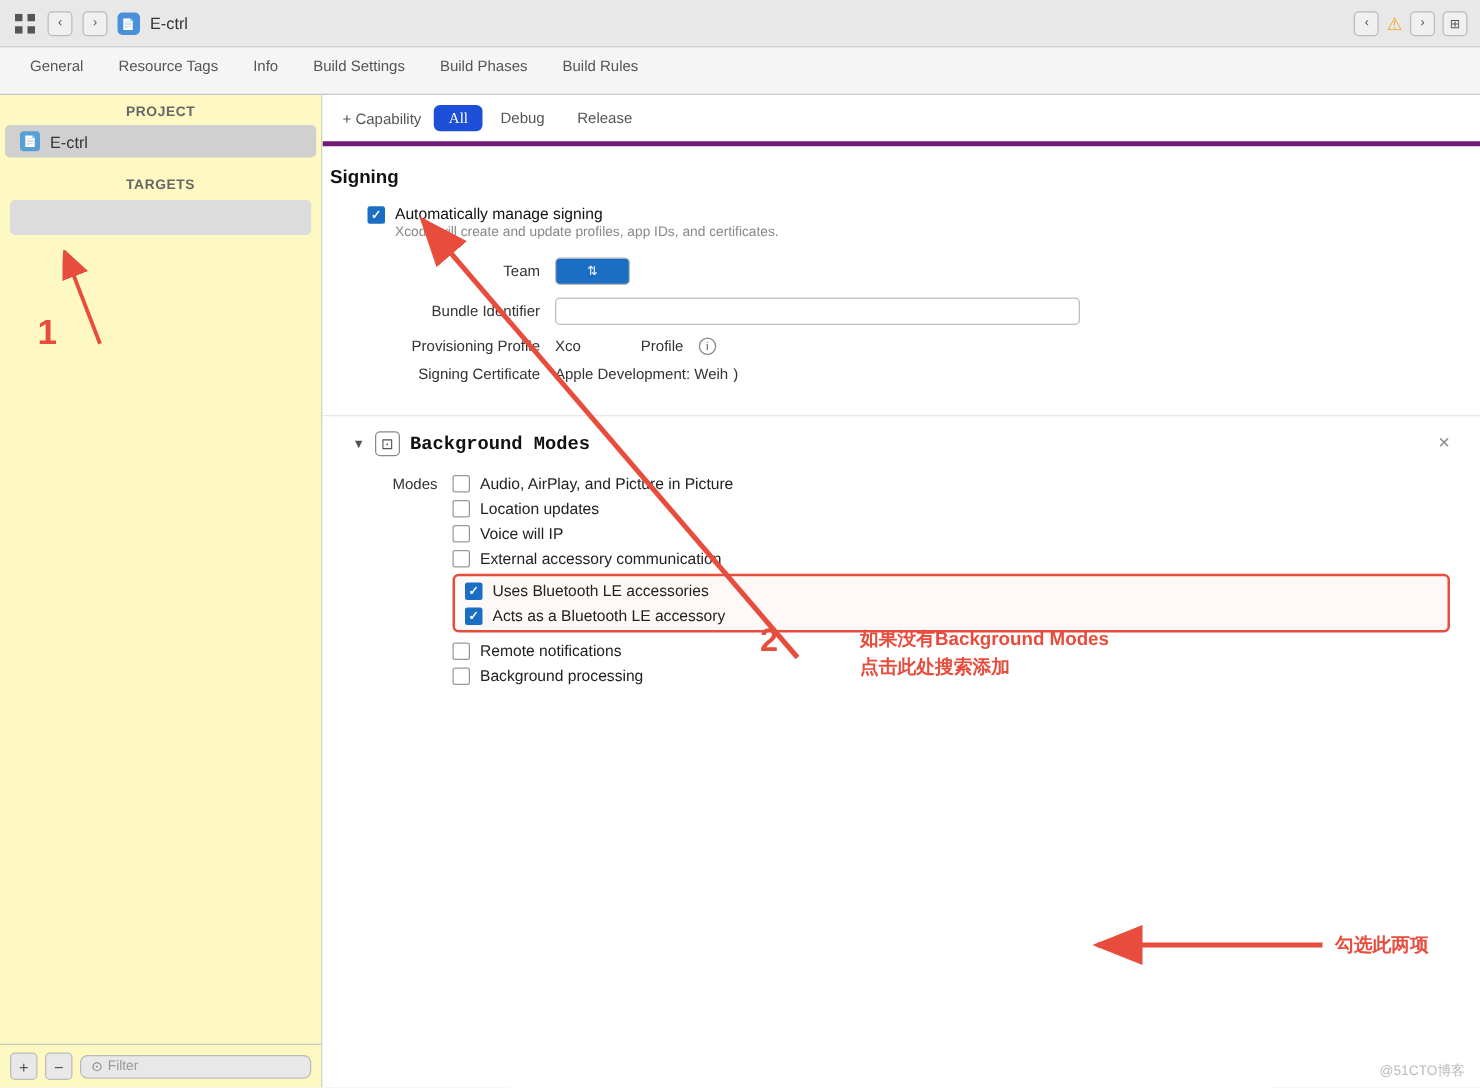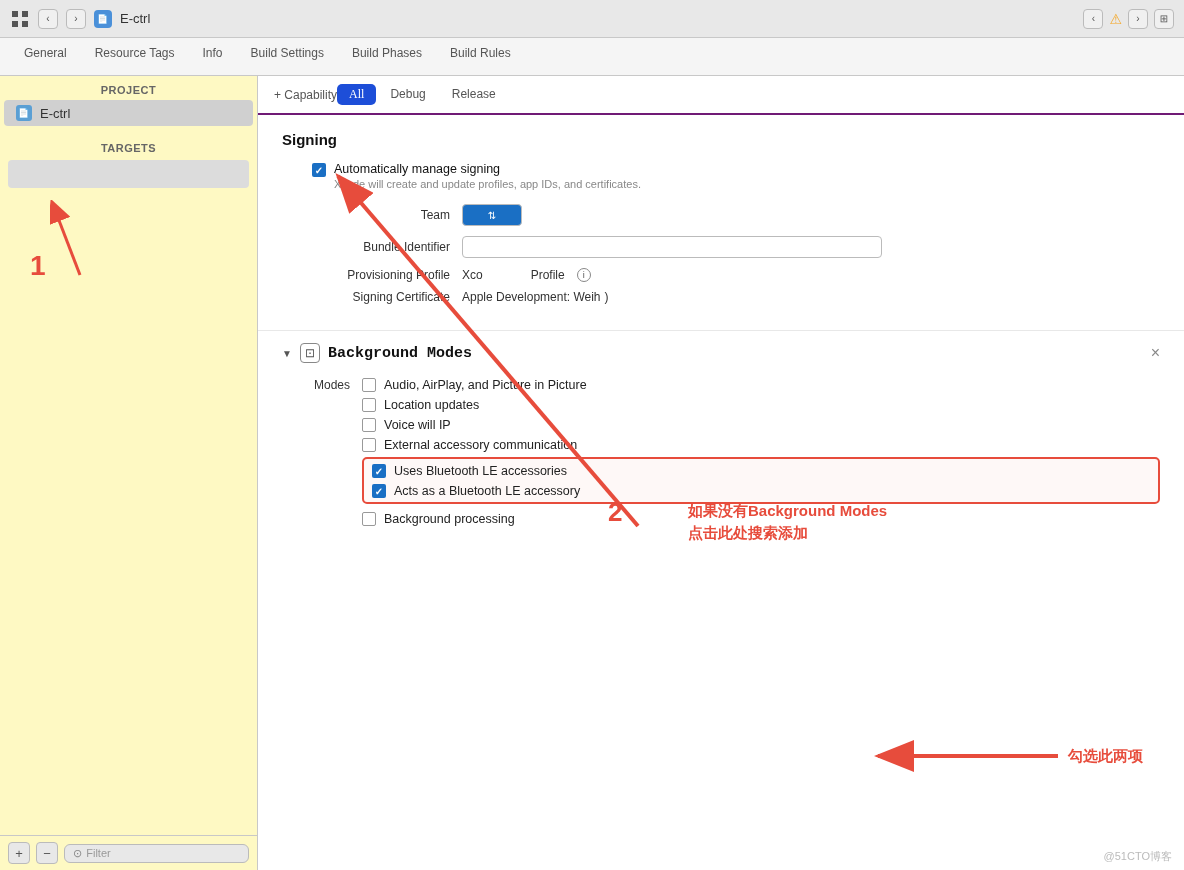--- a/index.html
+++ b/index.html
@@ -70,35 +70,35 @@
     .filter-box {
       flex: 1; border: 1px solid #bbb; border-radius: 6px; background: #e8e8e8;
       padding: 2px 8px; font-size: 11px; color: #888; display: flex; align-items: center; gap: 4px;
     }
 
     
     .content { flex: 1; background: white; overflow-y: auto; position: relative; }
 
     
     .capabilities-bar {
-      display: flex; align-items: center; padding: 8px 16px; 
-      border-bottom: 2px solid #701a75;
+      display: flex; align-items: center; padding: 8px 16px; gap: 10px;
+      border-bottom: 4px solid #701a75;
     }
     .add-cap-btn {
       display: flex; align-items: center; gap: 4px; font-size: 12px; color: #555; cursor: pointer;
     }
     .filter-tabs { display: flex; gap: 2px; }
     .filter-tab {
       padding: 3px 12px; border-radius: 5px; font-size: 12px; cursor: pointer;
       color: #555;
     }
     .filter-tab.active { background: #1d4ed8; color: white; font-weight: 500; font-family: Liberation Serif, serif; }
 
     
-    .section { padding: 16px 24px; border-bottom: 1px solid #e8e8e8; }
+    .section { padding: 16px 6px; border-bottom: 1px solid #e8e8e8; }
     .section-title { font-size: 15px; font-weight: 600; color: #111; margin-bottom: 14px; }
 
     .form-row {
       display: flex; align-items: center; margin-bottom: 10px;
     }
     .form-label { width: 180px; text-align: right; color: #333; font-size: 12px; padding-right: 12px; flex-shrink: 0; }
     .form-value { flex: 1; font-size: 12px; color: #333; }
 
     .auto-sign-row { display: flex; align-items: flex-start; gap: 8px; margin-bottom: 14px; padding-left: 30px; }
     .checkbox-blue {
@@ -318,20 +318,24 @@
               <div class="checkbox-blue"></div>
               <span>Uses Bluetooth LE accessories</span>
             </div>
             <div class="mode-item">
               <div class="checkbox-blue"></div>
               <span>Acts as a Bluetooth LE accessory</span>
             </div>
           </div>
 
 
+          <div class="mode-item">
+            <div class="checkbox-empty"></div>
+            <span>Remote notifications</span>
+          </div>
 
           <div class="mode-item">
             <div class="checkbox-empty"></div>
             <span>Background processing</span>
           </div>
         </div>
       </div>
     </div>
 
     <svg style="position:absolute;top:0;left:0;width:100%;height:100%;pointer-events:none;overflow:visible;">

